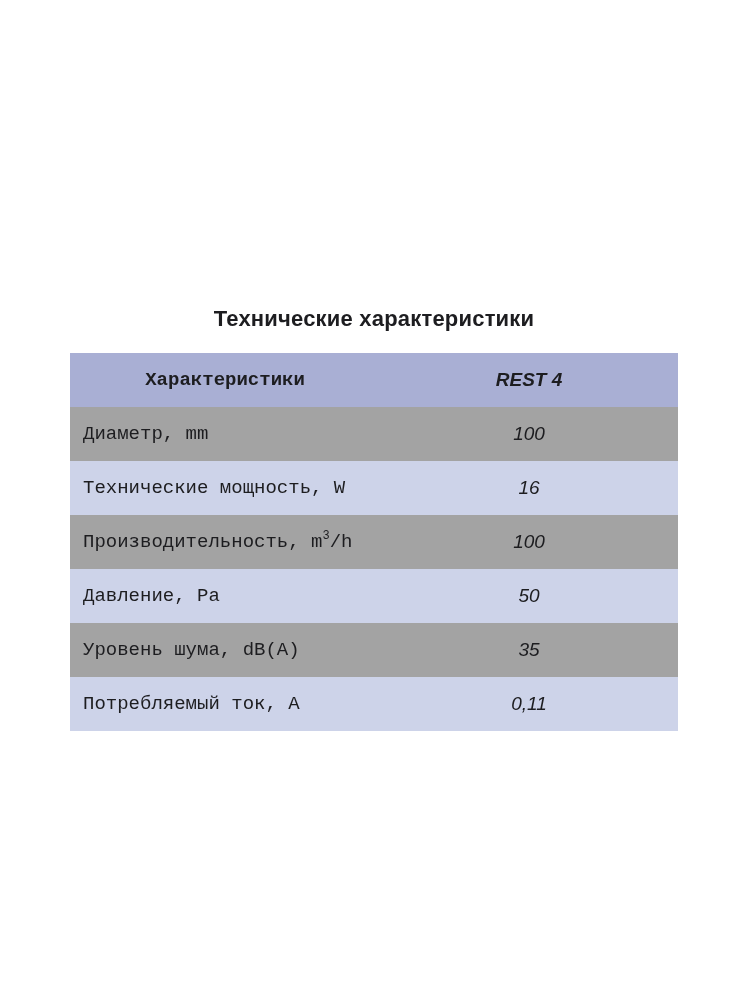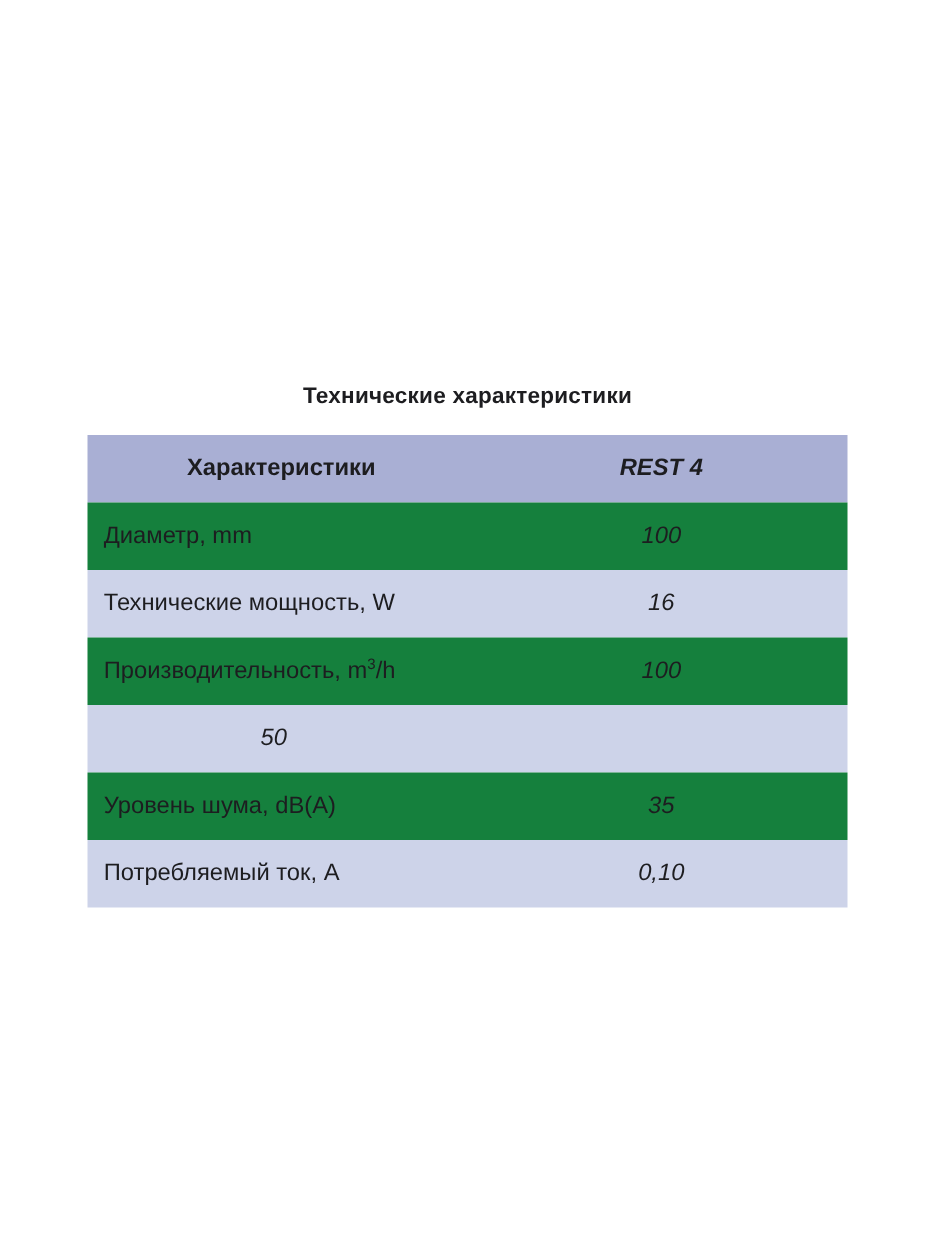--- a/index.html
+++ b/index.html
@@ -23,46 +23,47 @@
     position: relative;
   }
   .content {
     position: absolute;
     left: 70px;
     top: 306px;
     width: 608px;
   }
   .title {
     text-align: center;
-    font-size: 18px;
+    font-size: 22px;
     font-weight: 700;
     letter-spacing: 0.2px;
     margin-bottom: 21px;
     color: var(--text);
   }
   .spec-table {
     width: 608px;
   }
   .row {
     display: flex;
     height: 54px;
     align-items: stretch;
-    background: #15803d;
+    background: #a3a3a3;
   }
   
   .spec-table .row:nth-child(odd) { background: var(--row-alt-bg); }
   .spec-table .row.header { background: var(--header-bg); }
   .cell {
     display: flex;
     align-items: center;
     font-size: 19px;
   }
   .c1 {
     width: 51%;
     padding-left: 13px;
+    font-family: Liberation Mono, monospace;
   }
   .c2 {
     width: 49%;
     justify-content: center;
     font-style: italic;
   }
   .row.header .cell { font-weight: 700; }
   .row.header .c1 {
     justify-content: center;
     padding-left: 0;
@@ -110,36 +111,41 @@
       <div class="row">
         <div class="cell c1">
             <span>Производительность, m</span>
             <sup class="unit-sup">3</sup>
             <span>/h</span>
           </div>
         <div class="cell c2">100</div>
       </div>
 
       <div class="row">
+        <div class="cell c1">
+            <span>Давление, Pa</span>
+            <sup class="unit-sup"></sup>
+            <span></span>
+          </div>
         <div class="cell c2">50</div>
       </div>
 
       <div class="row">
         <div class="cell c1">
             <span>Уровень шума, dB(A)</span>
             <sup class="unit-sup"></sup>
             <span></span>
           </div>
         <div class="cell c2">35</div>
       </div>
 
       <div class="row">
         <div class="cell c1">
             <span>Потребляемый ток, A</span>
             <sup class="unit-sup"></sup>
             <span></span>
           </div>
-        <div class="cell c2">0,10</div>
+        <div class="cell c2">0,11</div>
       </div>
 
     </div>
   </div>
 </div>
 
 </body></html>

